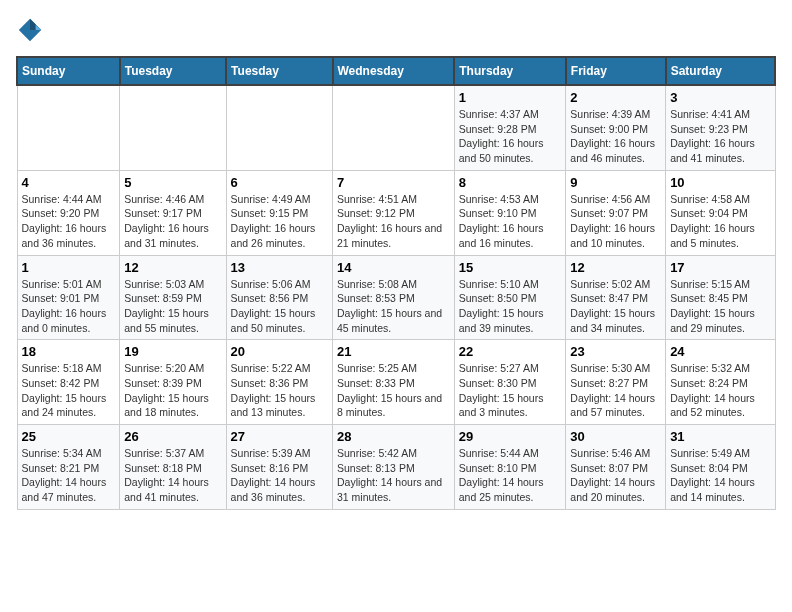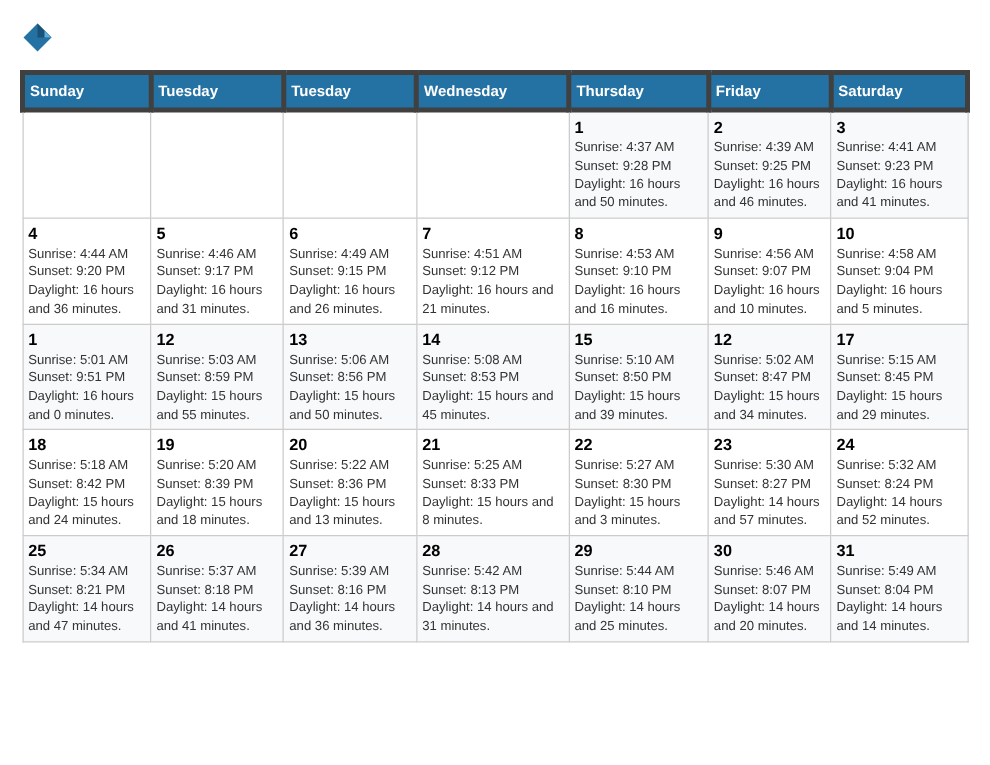--- a/index.html
+++ b/index.html
@@ -44,21 +44,21 @@
     }
     thead tr {
       background-color: #2471a3;
       color: #fff;
     }
     thead th {
       padding: 6px 4px;
       text-align: left;
       font-size: 12px;
       font-weight: bold;
-      border: 4px solid #404040;
+      border: 2px solid #404040;
     }
     tbody tr {
       vertical-align: top;
     }
     tbody td {
       border: 1px solid #ccc;
       padding: 4px;
       vertical-align: top;
       min-height: 80px;
       background: #fff;
@@ -122,21 +122,21 @@
         <td class="empty-cell"></td>
         <td>
           <span class="day-number">1</span>
           <div class="cell-content">Sunrise: 4:37 AM
 Sunset: 9:28 PM
 Daylight: 16 hours and 50 minutes.</div>
         </td>
         <td>
           <span class="day-number">2</span>
           <div class="cell-content">Sunrise: 4:39 AM
-Sunset: 9:25 PM
+Sunset: 9:00 PM
 Daylight: 16 hours and 46 minutes.</div>
         </td>
         <td>
           <span class="day-number">3</span>
           <div class="cell-content">Sunrise: 4:41 AM
 Sunset: 9:23 PM
 Daylight: 16 hours and 41 minutes.</div>
         </td>
       </tr>
       <tr>
@@ -180,21 +180,21 @@
           <span class="day-number">10</span>
           <div class="cell-content">Sunrise: 4:58 AM
 Sunset: 9:04 PM
 Daylight: 16 hours and 5 minutes.</div>
         </td>
       </tr>
       <tr>
         <td>
           <span class="day-number">1</span>
           <div class="cell-content">Sunrise: 5:01 AM
-Sunset: 9:51 PM
+Sunset: 9:01 PM
 Daylight: 16 hours and 0 minutes.</div>
         </td>
         <td>
           <span class="day-number">12</span>
           <div class="cell-content">Sunrise: 5:03 AM
 Sunset: 8:59 PM
 Daylight: 15 hours and 55 minutes.</div>
         </td>
         <td>
           <span class="day-number">13</span>

